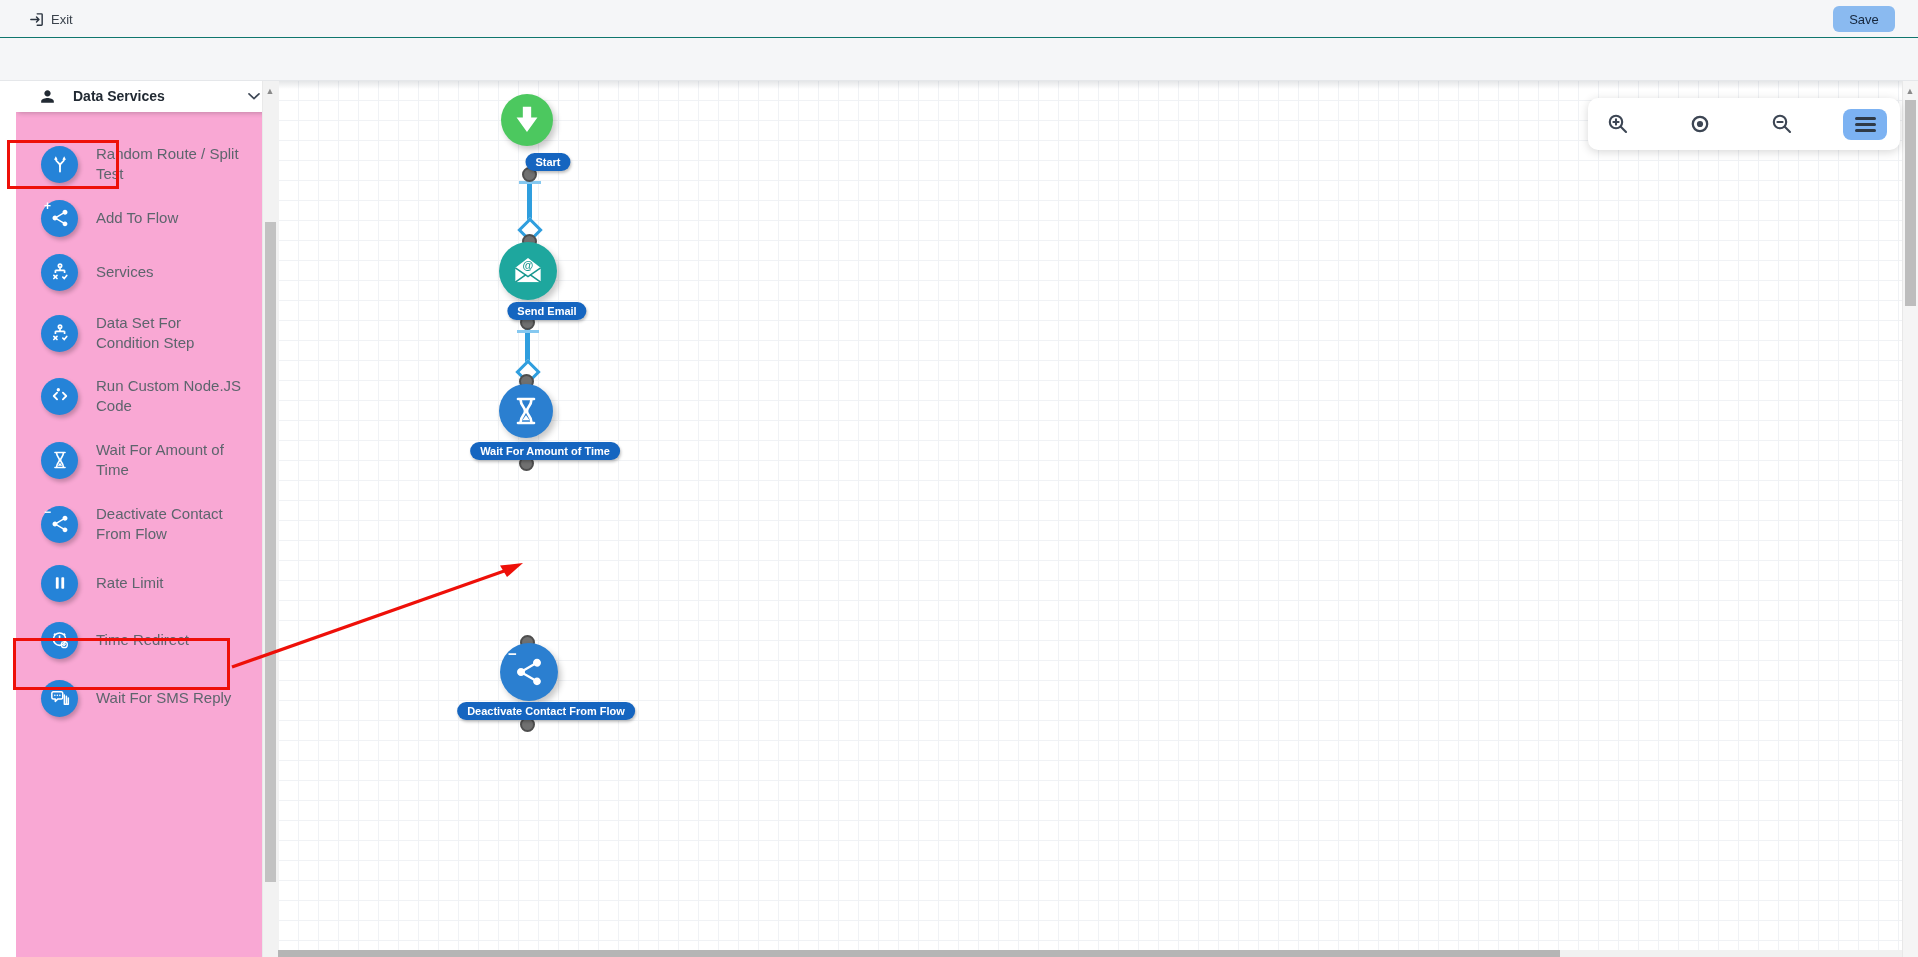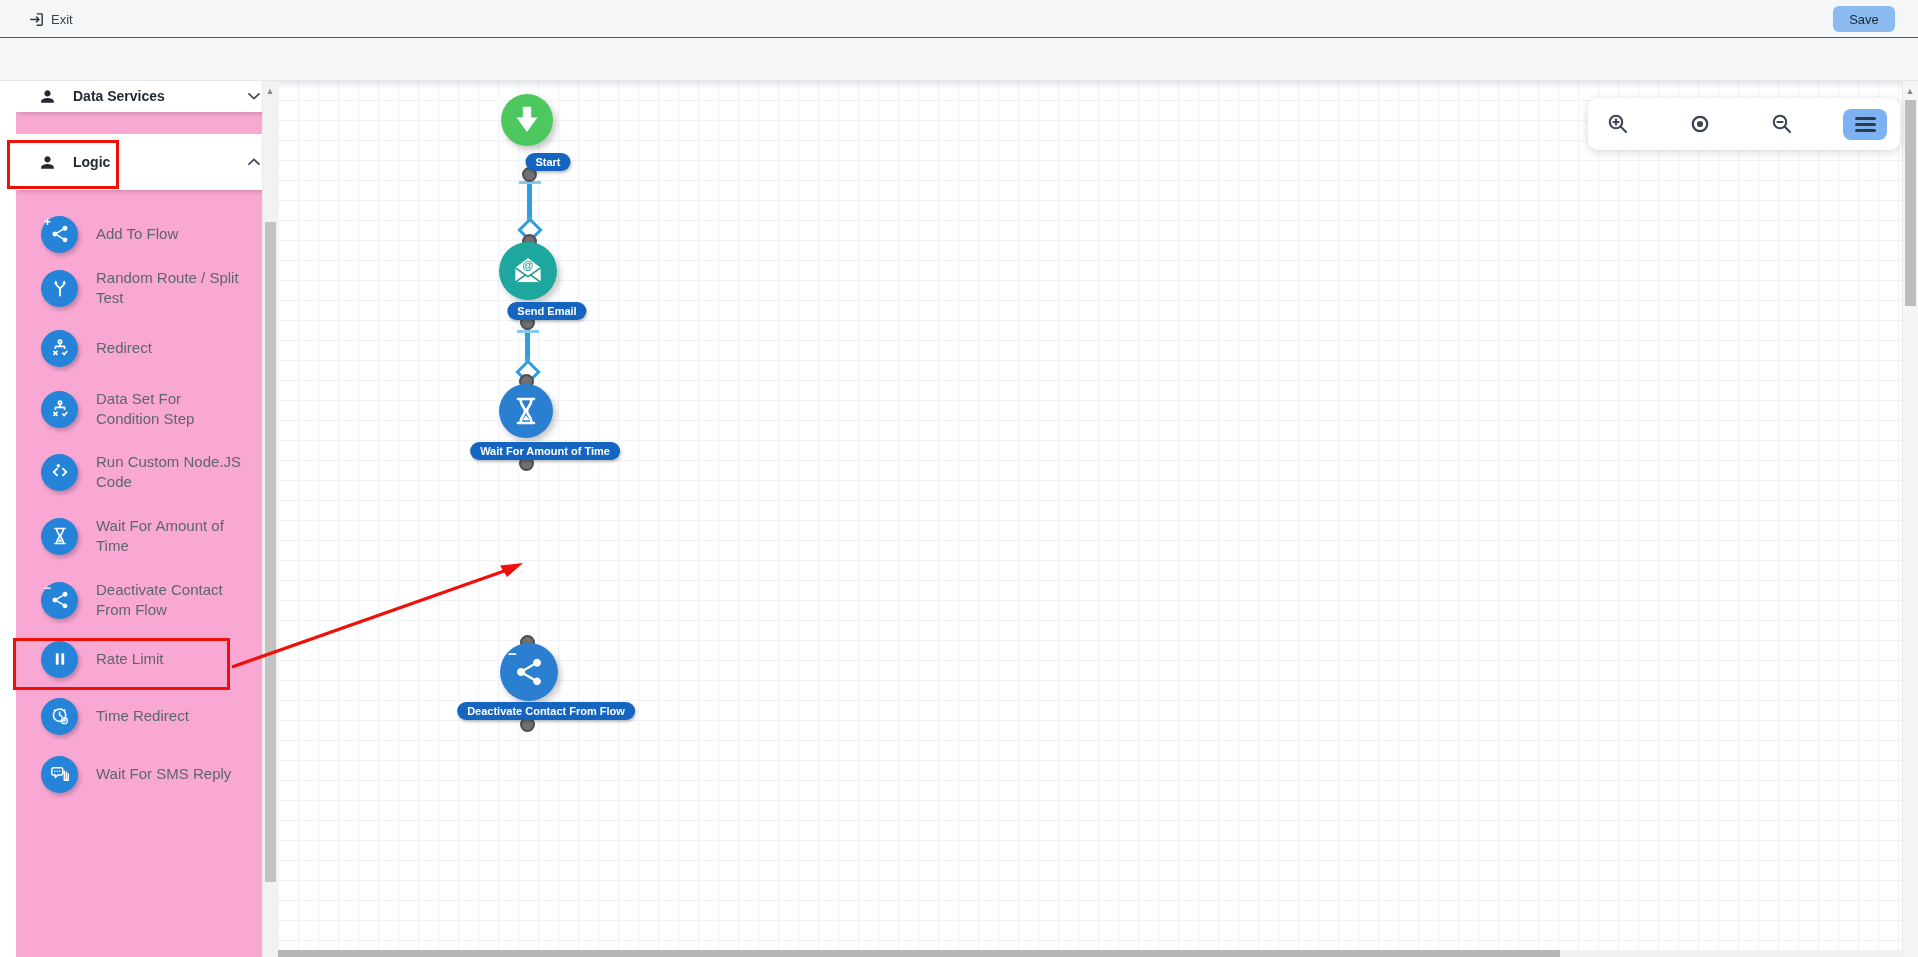--- a/index.html
+++ b/index.html
@@ -228,54 +228,45 @@
   <aside class="abs sidebar">
     <div class="sect sect-ds">
       <svg class="person" viewBox="0 0 24 24">
           <use href="#sym-person"></use>
         </svg>
       <span class="plabel">Data Services</span>
       <svg class="chev" viewBox="0 0 24 24">
           <use href="#sym-chevdown"></use>
         </svg>
     </div>
-    <div class="sect sect-logic">
-      <svg class="person" viewBox="0 0 24 24">
-          <use href="#sym-person"></use>
-        </svg>
-      <span class="plabel">Logic</span>
-      <svg class="chev" viewBox="0 0 24 24">
-          <use href="#sym-chevup"></use>
-        </svg>
-    </div>
 
     <div class="items">
+      <div class="item" style="height:60px">
+        <span class="icircle">
+            <svg viewBox="0 0 24 24">
+              <use href="#sym-route"></use>
+            </svg>
+          </span>
+        <span class="ilabel">Random Route / Split Test</span>
+      </div>
       <div class="item" style="height:48px">
         <span class="icircle badge-plus">
             <svg viewBox="0 0 24 24">
               <use href="#sym-share"></use>
             </svg>
           </span>
         <span class="ilabel">Add To Flow</span>
       </div>
       <div class="item" style="height:60px">
         <span class="icircle">
             <svg viewBox="0 0 24 24">
-              <use href="#sym-route"></use>
-            </svg>
-          </span>
-        <span class="ilabel">Random Route / Split Test</span>
-      </div>
-      <div class="item" style="height:60px">
-        <span class="icircle">
-            <svg viewBox="0 0 24 24">
               <use href="#sym-tree"></use>
             </svg>
           </span>
-        <span class="ilabel">Redirect</span>
+        <span class="ilabel">Services</span>
       </div>
       <div class="item" style="height:62px">
         <span class="icircle">
             <svg viewBox="0 0 24 24">
               <use href="#sym-tree"></use>
             </svg>
           </span>
         <span class="ilabel">Data Set For Condition Step</span>
       </div>
       <div class="item" style="height:64px">

